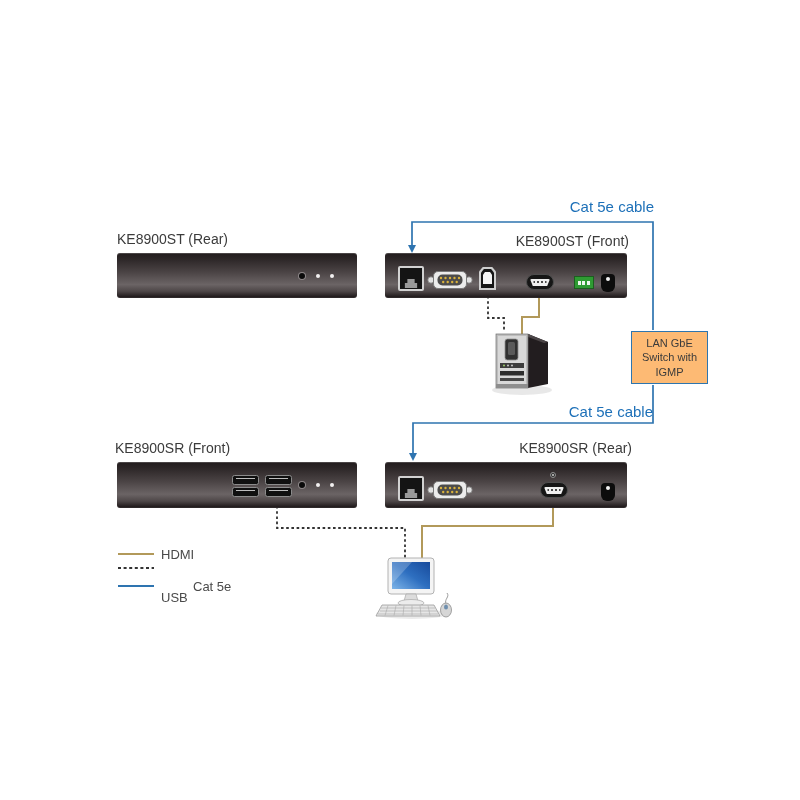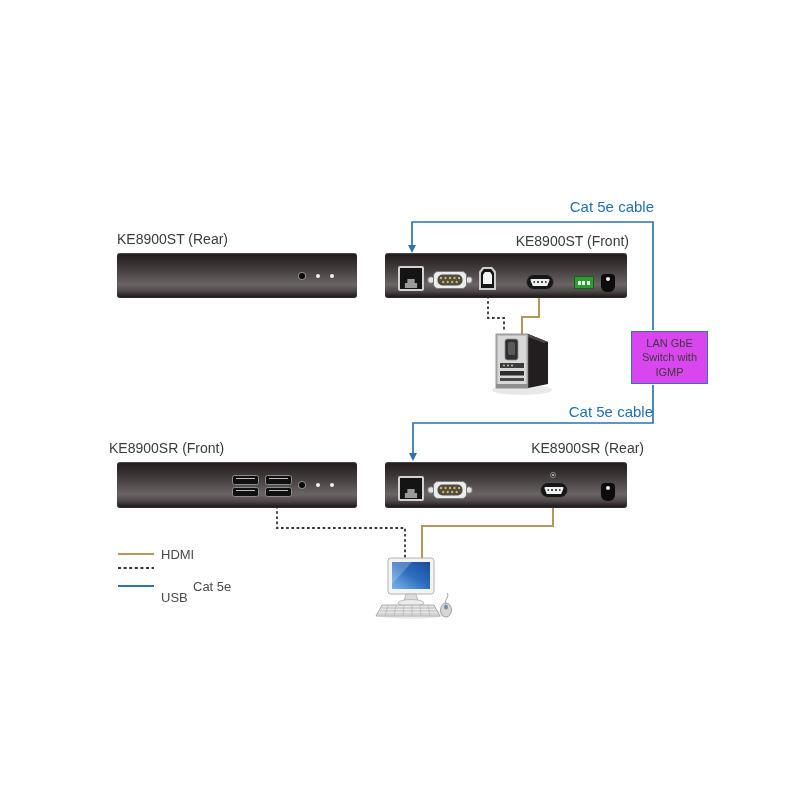--- a/index.html
+++ b/index.html
@@ -53,21 +53,21 @@
   
   .usba-pair { position:absolute; width:27px; height:22px; display:flex; flex-direction:column; justify-content:space-between; }
   .usba-pair .p { height:10px; background:#101010; border:1px solid #8c8c8c; border-radius:2.5px; position:relative; overflow:hidden; }
   .usba-pair .p i { position:absolute; left:3px; right:3px; top:2px; bottom:2px;
     background:repeating-linear-gradient(180deg,#bdbdbd 0 1.5px,transparent 1.5px 4px); }
 
   
   .led-ring { position:absolute; width:6px; height:6px; border-radius:50%; border:1px solid #8f8f8f; background:#2b2b2b; }
   .led-ring i { position:absolute; left:50%; top:50%; transform:translate(-50%,-50%); width:2px; height:2px; border-radius:50%; background:#cfcfcf; }
 
-  .switch-box { position:absolute; left:631px; top:331px; width:77px; height:53px; background:#d946ef;
+  .switch-box { position:absolute; left:631px; top:331px; width:77px; height:53px; background:#fdba74;
     border:1.5px solid var(--switch_border); z-index:2; display:flex; align-items:center; justify-content:flex-start;
     text-align:center; font-size:11px; line-height:1.3; color:var(--label_text); padding:2px; }
 
   .legend-label { position:absolute; font-size:13px; color:#4a4a4a; z-index:3; white-space:nowrap;text-align:right; }
 
   .gfx { position:absolute; z-index:2; }
 </style>
 </head>
 <body>
 
@@ -88,22 +88,22 @@
     <path d="M277,506 V528 H405 V562" fill="none" style="stroke:var(--usb_dash)" stroke-width="1.8" stroke-dasharray="2.6 2.6"></path>
 
     <line x1="118" y1="554" x2="154" y2="554" style="stroke:var(--hdmi_gold)" stroke-width="2"></line>
     <line x1="118" y1="568" x2="154" y2="568" style="stroke:var(--usb_dash)" stroke-width="2" stroke-dasharray="3 2.6"></line>
     <line x1="118" y1="586" x2="154" y2="586" style="stroke:var(--cable_blue)" stroke-width="2"></line>
   </svg>
 
   <div class="dev-label" style="left:117px; top:231px;">KE8900ST (Rear)</div>
   <div class="dev-label right" style="left:385px; top:233px; width:244px;">KE8900ST (Front)</div>
   <div class="cable-label" style="left:412px; top:198px; width:242px;">Cat 5e cable</div>
-  <div class="dev-label" style="left:109px; top:440px;">KE8900SR (Front)</div>
-  <div class="dev-label right" style="left:400px; top:440px; width:244px;">KE8900SR (Rear)</div>
+  <div class="dev-label" style="left:115px; top:440px;">KE8900SR (Front)</div>
+  <div class="dev-label right" style="left:388px; top:440px; width:244px;">KE8900SR (Rear)</div>
   <div class="cable-label" style="left:413px; top:403px; width:240px;">Cat 5e cable</div>
 
   <div class="device" style="left:117px; top:253px; width:240px; height:45px;">
     <span class="dot black" style="left:182px; top:20px;"></span>
     <span class="dot white" style="left:199px; top:21px;"></span>
     <span class="dot white" style="left:213px; top:21px;"></span>
   </div>
 
   <div class="device" style="left:385px; top:253px; width:242px; height:45px;">
     <div class="rj45" style="left:13px; top:13px;">

